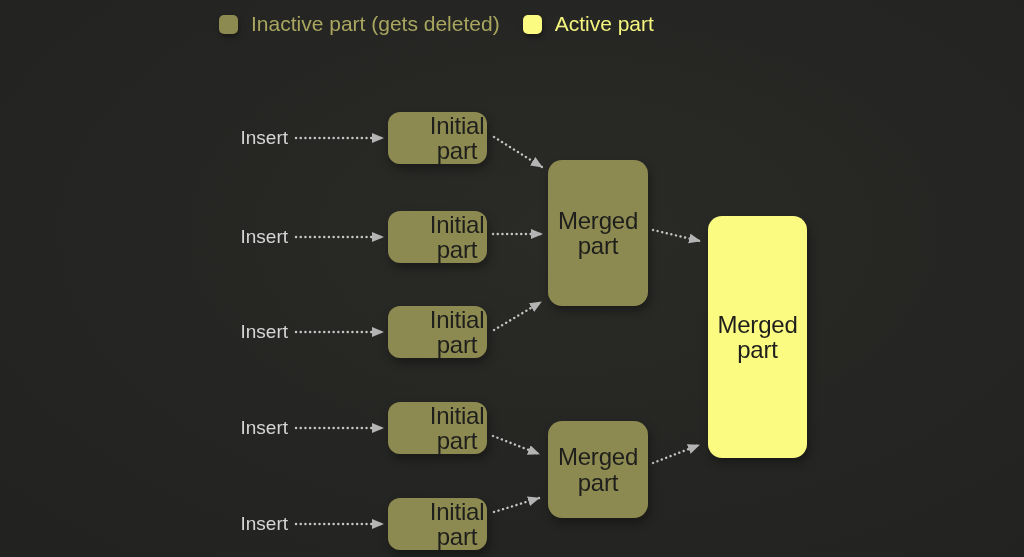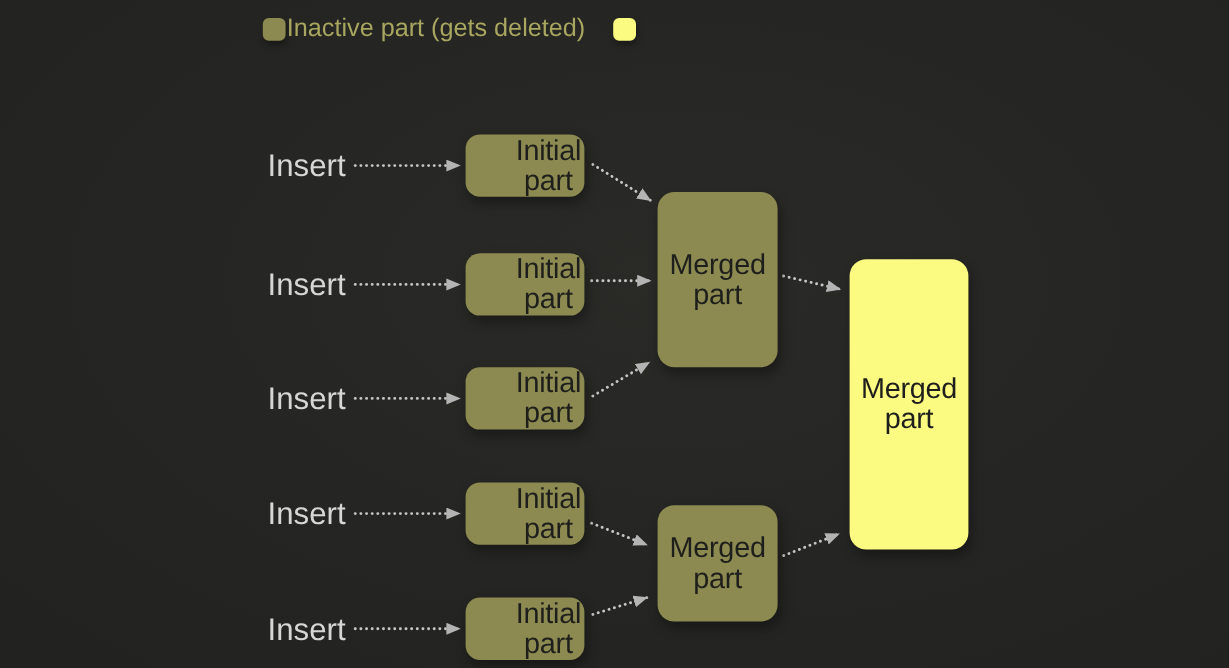--- a/index.html
+++ b/index.html
@@ -25,36 +25,36 @@
   }
   
   .legend {
     position: absolute;
     left: 219px;
     top: 11px;
     display: flex;
     align-items: center;
     gap: 23px;
   }
-  .legend-item { display: flex; align-items: center; gap: 1px; }
+  .legend-item { display: flex; align-items: center; gap: 13px; }
   .swatch {
     width: 19px; height: 19px; border-radius: 5px;
     box-shadow: 1px 3px 5px rgba(0,0,0,0.35);
   }
   .swatch.inactive { background: var(--inactive-box); }
   .swatch.active   { background: var(--active-box); }
   .legend-label { font-size: 21px; line-height: 26px; }
   .legend-label.inactive { color: var(--legend-inactive-text); }
   .legend-label.active   { color: var(--legend-active-text); }
   
   .insert-label {
     position: absolute;
     left: 168px; width: 120px;
     text-align: right;
-    font-size: 26px; line-height: 28px;
+    font-size: 19px; line-height: 28px;
     color: var(--insert-text);
   }
   
   .node {
     position: absolute;
     display: flex; align-items: center; justify-content: center;
     text-align: center;
     font-size: 24px; line-height: 1.06;
     letter-spacing: -0.2px;
     color: var(--box-text);
@@ -87,20 +87,21 @@
 
 <div class="canvas">
 
   <div class="legend">
     <div class="legend-item">
       <span class="swatch inactive"></span>
       <span class="legend-label inactive">Inactive part (gets deleted)</span>
     </div>
     <div class="legend-item">
       <span class="swatch active"></span>
+      <span class="legend-label active">Active part</span>
     </div>
   </div>
 
   <svg class="arrows" viewBox="0 0 1024 557">
     <defs>
       <marker id="ah" markerUnits="userSpaceOnUse" markerWidth="14" markerHeight="12" refX="11" refY="5" orient="auto">
         <path d="M0,0 L12,5 L0,10 Z"></path>
       </marker>
     </defs>
     <path class="arrow" d="M296,138 L383,138" marker-end="url(#ah)"></path>

